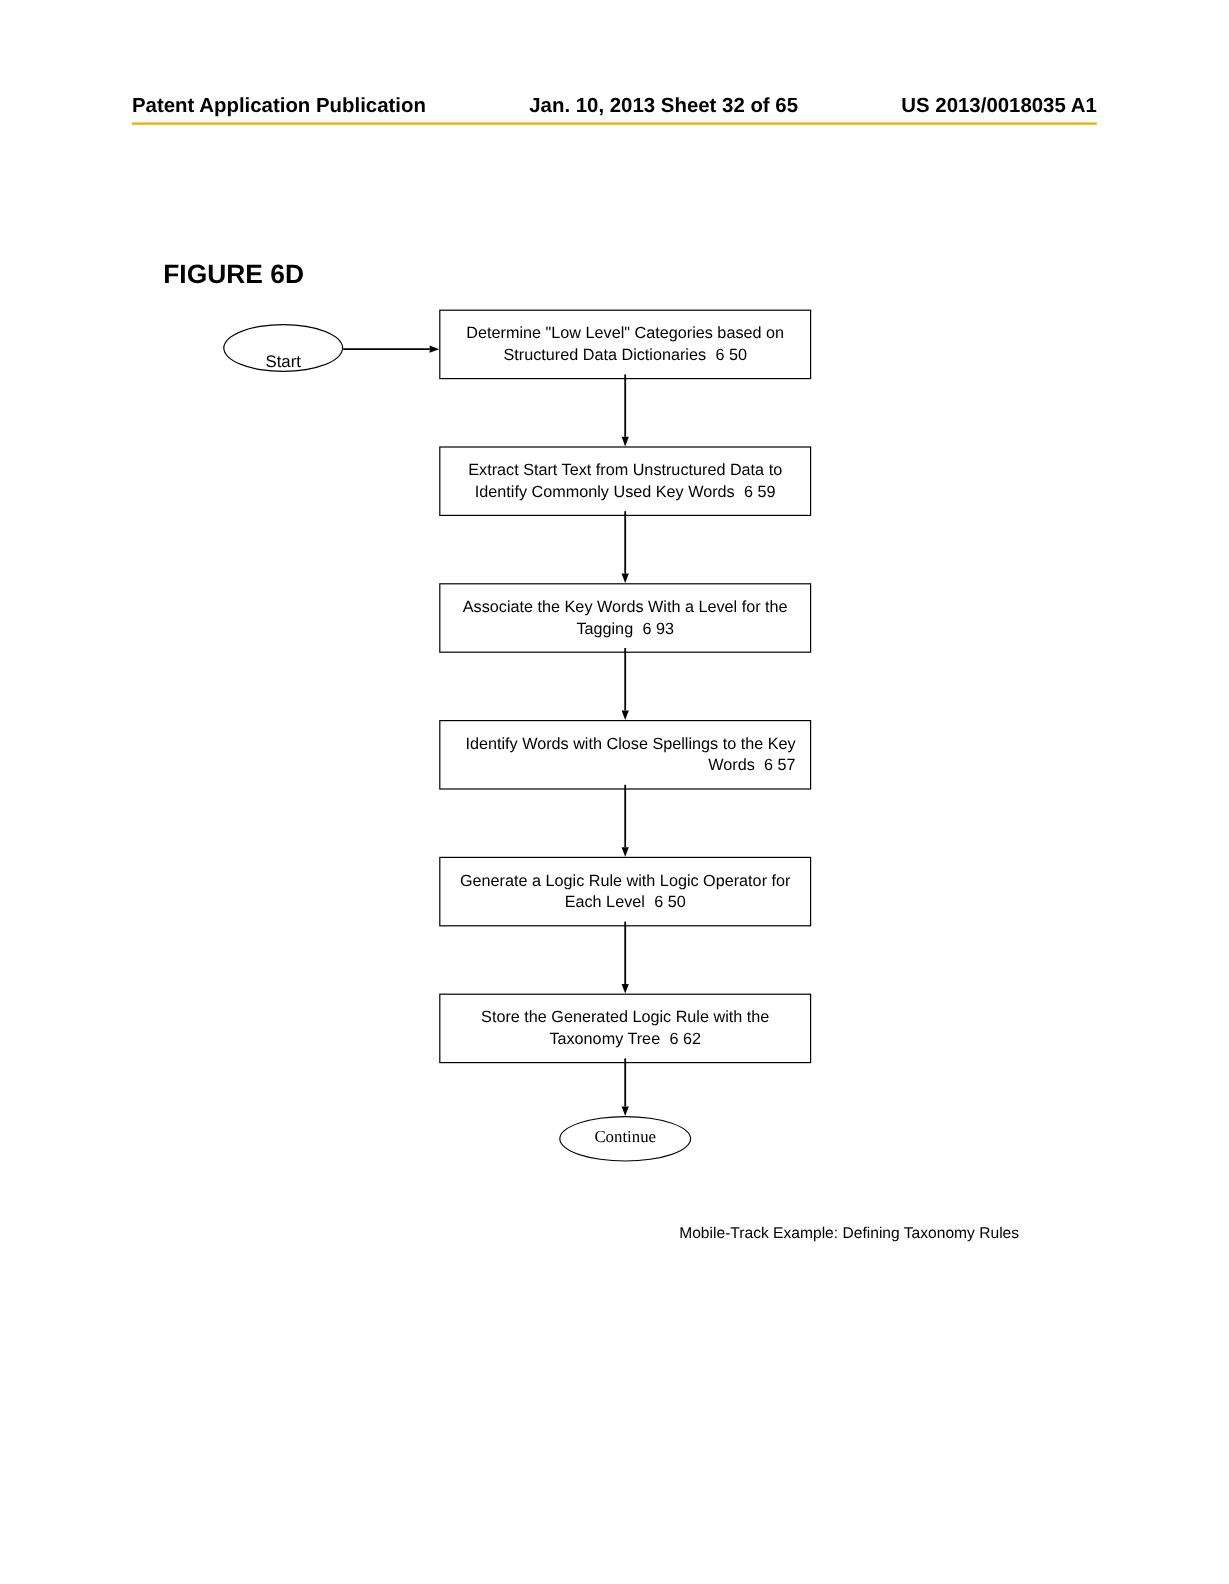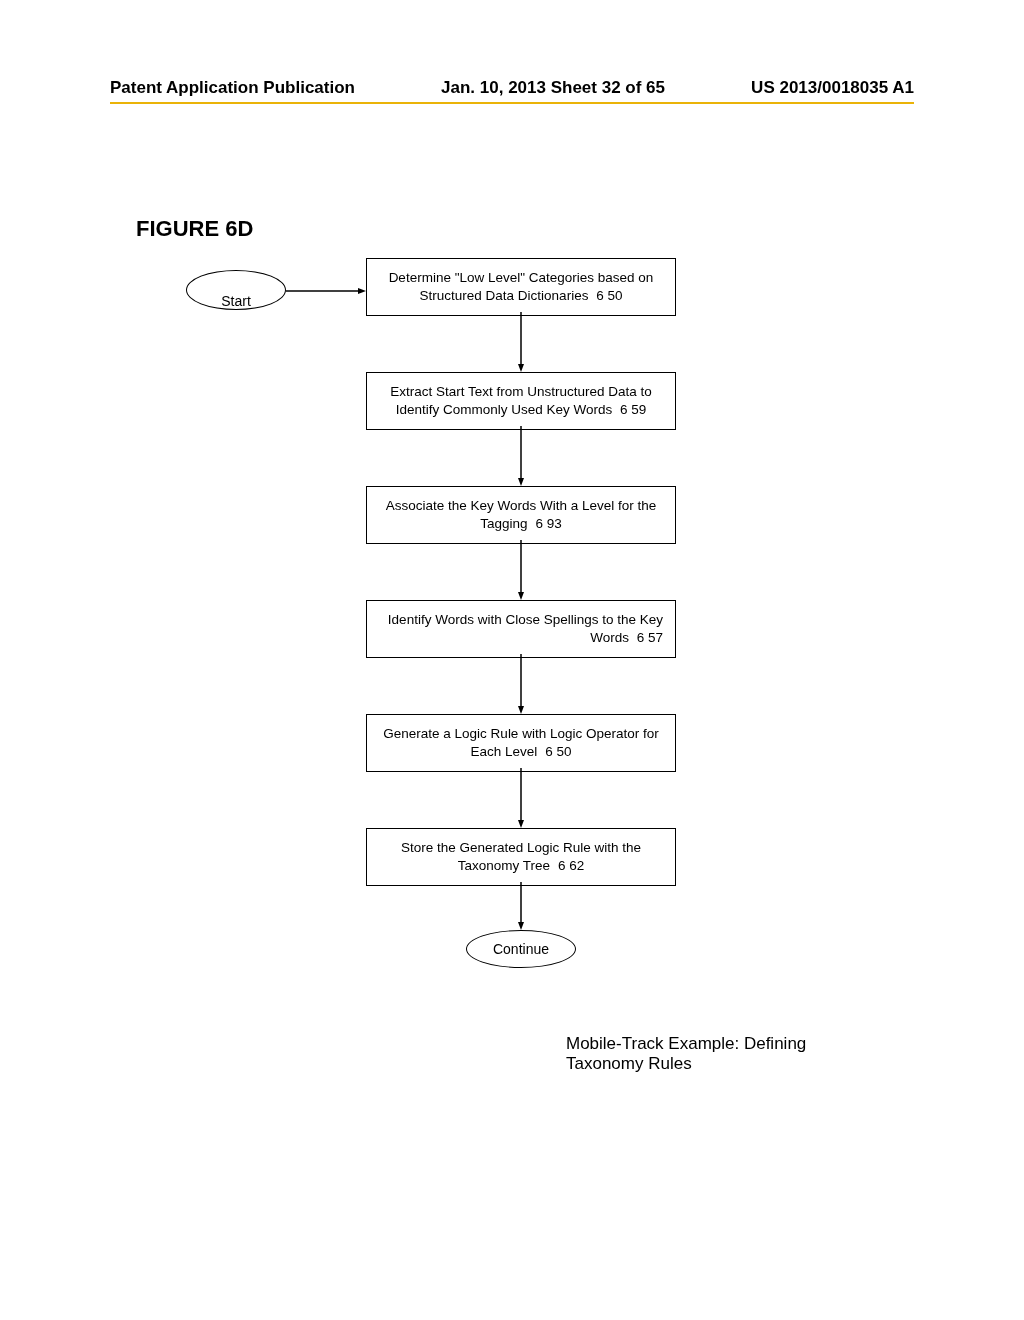--- a/index.html
+++ b/index.html
@@ -69,22 +69,21 @@
     border-radius: 50%;
     width: 110px;
     height: 38px;
     display: flex;
     align-items: center;
     justify-content: center;
     font-size: 14px;
   }
   .caption {
     position: absolute;
-    font-size: 17px;
-    margin-top: 14px;
+    font-size: 13px;
   }
   svg.connector {
     position: absolute;
     overflow: visible;
   }
 </style>
 </head>
 <body>
 
 <div class="header">
@@ -159,18 +158,18 @@
   <div class="box" style="top:578px; left:230px;text-align:center;">
     <span>Store the Generated Logic Rule with the Taxonomy Tree</span>
     <span class="ref">6 62</span>
   </div>
 
   <svg class="connector" style="left:382px; top:632px;" width="6" height="48">
     <line x1="3" y1="0" x2="3" y2="40" stroke="#000" stroke-width="1.5"></line>
     <polygon points="0,40 3,48 6,40" fill="#000"></polygon>
   </svg>
 
-  <div class="continue" style="top:680px; left:330px;">
+  <div class="continue" style="top:680px; left:330px;font-family:Liberation Serif, serif;">
     <span>Continue</span>
   </div>
 
   <div class="caption" style="top:770px; left:430px;">Mobile-Track Example: Defining Taxonomy Rules</div>
 </div>
 
 </body></html>

